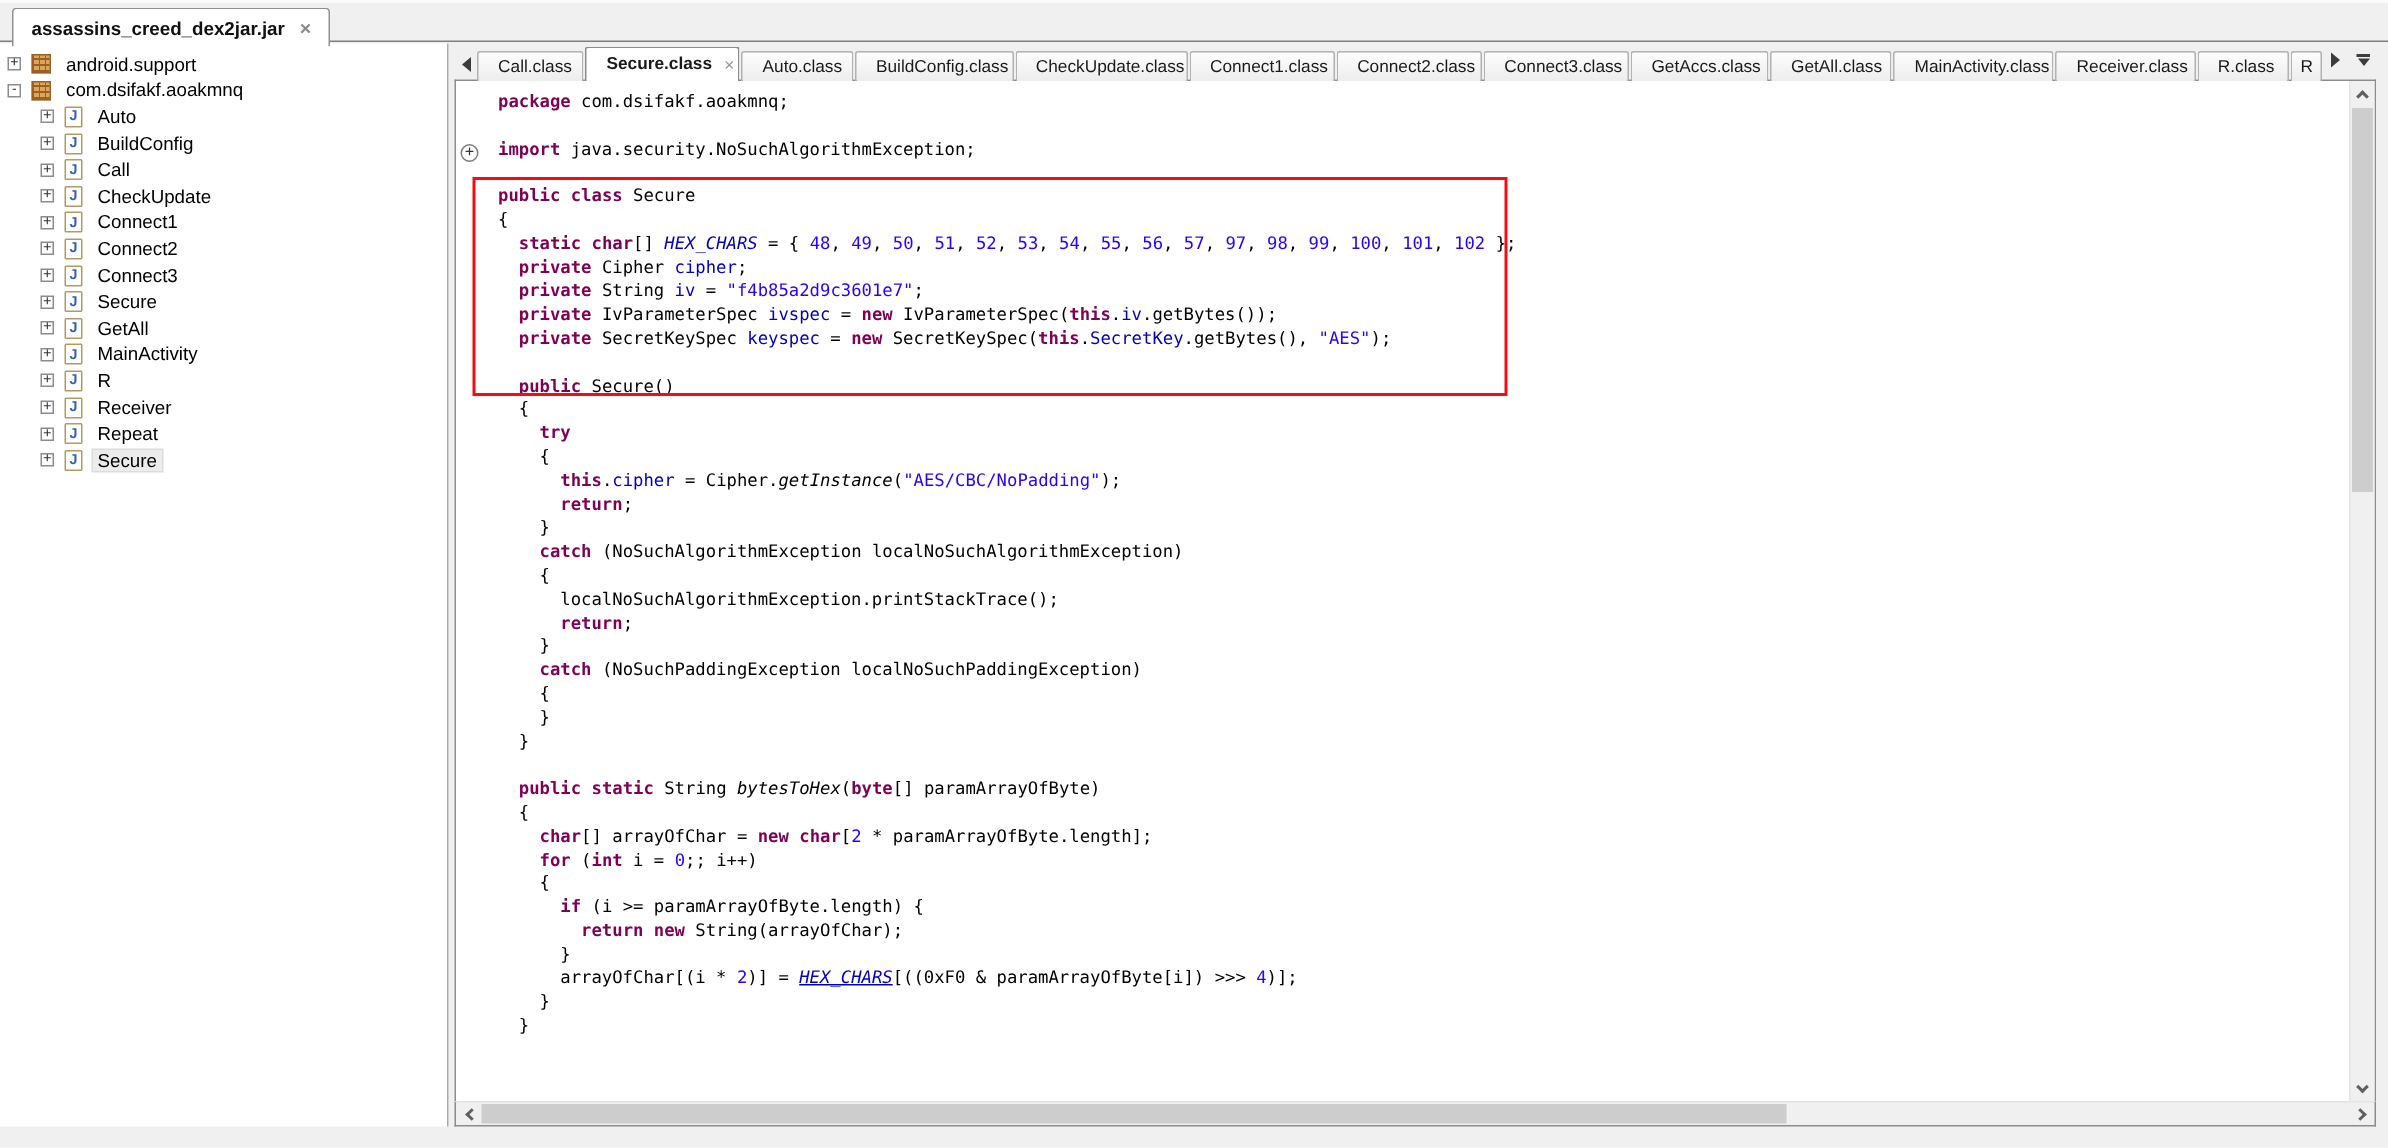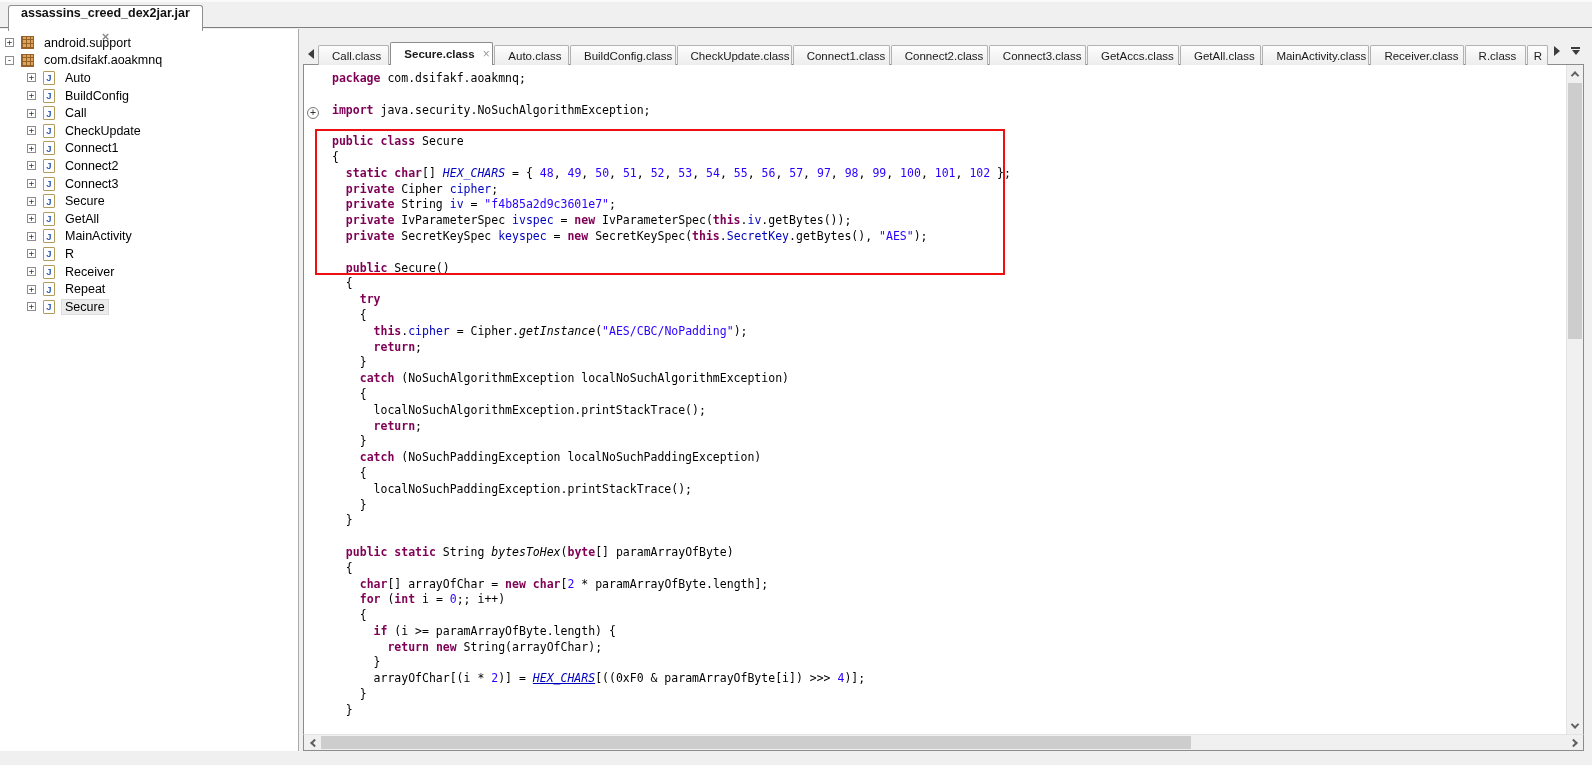--- a/index.html
+++ b/index.html
@@ -1,41 +1,41 @@
 <!DOCTYPE html>
 <html><head>
 <meta charset="utf-8">
 <style>
   * { margin:0; padding:0; box-sizing:border-box; }
   html,body { width:1592px; height:765px; }
   body { background:#f0f0f0; font-family:"Liberation Sans", sans-serif; overflow:hidden; position:relative; }
 
   
   .topstrip { position:absolute; top:0; left:0; right:0; height:28px; background:#f0f0f0; border-top:2px solid #fafafa; border-bottom:1px solid #7e7e7e; }
-  .jartab { position:absolute; left:8px; top:3px; height:26px; background:#ffffff; border:1px solid #8f8f8f; border-bottom:none; border-radius:3px 3px 0 0; display:flex; align-items:center; gap:10px; padding:0 12px; z-index:2;flex-direction:column; }
+  .jartab { position:absolute; left:8px; top:3px; height:26px; background:#ffffff; border:1px solid #8f8f8f; border-bottom:none; border-radius:3px 3px 0 0; display:flex; align-items:center; gap:10px; padding:0 12px; z-index:2; }
   .jartab .lbl { font-size:12.5px; font-weight:bold; color:#111; }
   .jartab .x { color:#8a8a8a; font-size:13px; font-weight:bold; cursor:default; line-height:1; }
 
   
   .tree { position:absolute; top:29px; left:0; width:299px; bottom:14px; background:#fff; border-right:1px solid #aaaaaa; padding-top:5px; font-size:12.5px; color:#000; overflow:hidden; }
   .trow { height:17.6px; display:flex; align-items:center; white-space:nowrap; }
   .trow.root { padding-left:5px; }
   .trow.child { padding-left:27px; }
   .expander { width:9px; height:9px; border:1px solid #8c8c8c; background:#fff; display:inline-flex; align-items:center; justify-content:center; font-size:9px; line-height:7px; color:#333; flex:0 0 auto; margin-right:7px; font-family:"DejaVu Sans Mono", monospace; }
   .pkg-icon { width:13px; height:13px; flex:0 0 auto; margin-right:7px; border:1px solid #96602a; background:
       repeating-linear-gradient(0deg, #96602a 0 1px, transparent 1px 4px),
       repeating-linear-gradient(90deg, #96602a 0 1px, transparent 1px 4px),
       #e0a455; }
   .cls-icon { width:12px; height:14px; flex:0 0 auto; margin-right:7px; border:1px solid #b59a5e; background:#fff; color:#2f5fb8; font-weight:bold; font-size:9.5px; display:inline-flex; align-items:center; justify-content:center; border-radius:1px; }
   .tlabel { padding:0 3px; }
   .trow.selected .tlabel { background:#ececec; outline:1px solid #dcdcdc; }
 
   
   .editor { position:absolute; top:29px; left:303px; right:8px; bottom:14px; display:flex; flex-direction:column; }
-  .etabbar { height:35px; display:flex; align-items:flex-end; padding-left:1px; position:relative; z-index:2; }
+  .etabbar { height:24px; display:flex; align-items:flex-end; padding-left:1px; position:relative; z-index:2; }
   .tabscroll { width:16px; height:20px; display:flex; align-items:center; justify-content:center; }
   .tri-left { width:0; height:0; border-top:5px solid transparent; border-bottom:5px solid transparent; border-right:6px solid #3c3c3c; }
   .tri-right { width:0; height:0; border-top:5px solid transparent; border-bottom:5px solid transparent; border-left:6px solid #3c3c3c; }
   .etab { height:20px; margin-bottom:-1px; padding:0 13px; display:flex; align-items:center; gap:8px; font-size:11.5px; color:#1a1a1a; background:linear-gradient(#fdfdfd,#ededed); border:1px solid #b2b2b2; border-bottom:none; border-radius:2px 2px 0 0; margin-right:1px; white-space:nowrap; overflow:hidden; }
   .etab.active { height:23px; background:#ffffff; font-weight:bold; border-color:#8c8c8c; z-index:3; }
   .etab.partial { max-width:22px; padding:0 6px; }
   .etab .x { color:#9a9a9a; font-weight:normal; font-size:12px; line-height:1; }
   .tabbar-right { margin-left:auto; display:flex; align-items:center; gap:6px; padding:0 4px 3px 0; }
   .menu-icon { display:flex; flex-direction:column; align-items:center; gap:1px; }
   .menu-icon .bar { width:9px; height:2px; background:#3c3c3c; }
@@ -245,21 +245,20 @@
         <div class="line"><span class="s-pl">      </span><span class="s-kw">this</span><span class="s-pl">.</span><span class="s-fld">cipher</span><span class="s-pl"> = Cipher.</span><span class="s-mth">getInstance</span><span class="s-pl">(</span><span class="s-str">"AES/CBC/NoPadding"</span><span class="s-pl">);</span></div>
         <div class="line"><span class="s-pl">      </span><span class="s-kw">return</span><span class="s-pl">;</span></div>
         <div class="line"><span class="s-pl">    }</span></div>
         <div class="line"><span class="s-pl">    </span><span class="s-kw">catch</span><span class="s-pl"> (NoSuchAlgorithmException localNoSuchAlgorithmException)</span></div>
         <div class="line"><span class="s-pl">    {</span></div>
         <div class="line"><span class="s-pl">      localNoSuchAlgorithmException.printStackTrace();</span></div>
         <div class="line"><span class="s-pl">      </span><span class="s-kw">return</span><span class="s-pl">;</span></div>
         <div class="line"><span class="s-pl">    }</span></div>
         <div class="line"><span class="s-pl">    </span><span class="s-kw">catch</span><span class="s-pl"> (NoSuchPaddingException localNoSuchPaddingException)</span></div>
         <div class="line"><span class="s-pl">    {</span></div>
-        <div class="line"><span class="s-pl">      localNoSuchPaddingException.printStackTrace();</span></div>
         <div class="line"><span class="s-pl">    }</span></div>
         <div class="line"><span class="s-pl">  }</span></div>
         <div class="line">&nbsp;</div>
         <div class="line"><span class="s-pl">  </span><span class="s-kw">public</span><span class="s-pl"> </span><span class="s-kw">static</span><span class="s-pl"> String </span><span class="s-mth">bytesToHex</span><span class="s-pl">(</span><span class="s-kw">byte</span><span class="s-pl">[] paramArrayOfByte)</span></div>
         <div class="line"><span class="s-pl">  {</span></div>
         <div class="line"><span class="s-pl">    </span><span class="s-kw">char</span><span class="s-pl">[] arrayOfChar = </span><span class="s-kw">new</span><span class="s-pl"> </span><span class="s-kw">char</span><span class="s-pl">[</span><span class="s-num">2</span><span class="s-pl"> * paramArrayOfByte.length];</span></div>
         <div class="line"><span class="s-pl">    </span><span class="s-kw">for</span><span class="s-pl"> (</span><span class="s-kw">int</span><span class="s-pl"> i = </span><span class="s-num">0</span><span class="s-pl">;; i++)</span></div>
         <div class="line"><span class="s-pl">    {</span></div>
         <div class="line"><span class="s-pl">      </span><span class="s-kw">if</span><span class="s-pl"> (i &gt;= paramArrayOfByte.length) {</span></div>
         <div class="line"><span class="s-pl">        </span><span class="s-kw">return</span><span class="s-pl"> </span><span class="s-kw">new</span><span class="s-pl"> String(arrayOfChar);</span></div>

